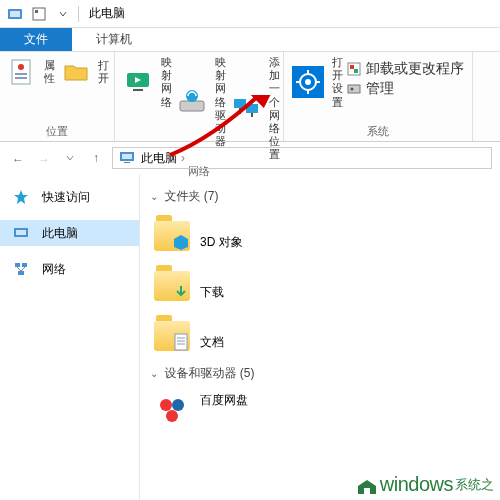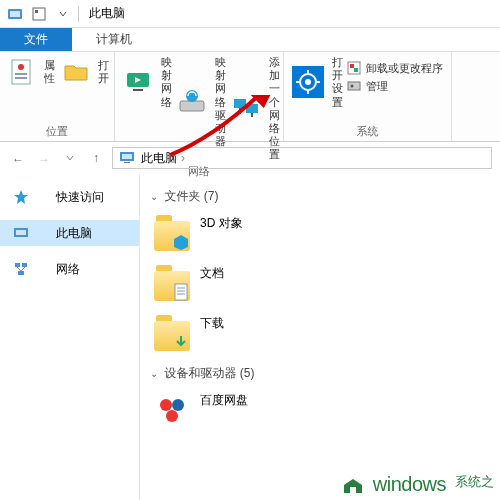--- a/index.html
+++ b/index.html
@@ -20,60 +20,60 @@
 
 
 .ribbon { height: 90px; display: flex; border-bottom: 1px solid #d0d0d0; background: #fdfdfd; }
 .ribbon-group { display: flex; flex-direction: column; align-items: center; padding: 4px 8px 2px; border-right: 1px solid #e0e0e0; }
 .ribbon-group .row { display: flex; gap: 10px; flex: 1; align-items: flex-start; }
 .ribbon-group .glabel { font-size: 11px; color: #666; margin-top: 2px; }
 .rbtn { display: flex; align-items: center; gap: 8px; width: 44px; }
 .rbtn .ico { width: 32px; height: 32px; display: flex; align-items: center; justify-content: center; }
 .rbtn .lbl { font-size: 11px; text-align: center; line-height: 1.2; color: #333; }
 .rlist { display: flex; flex-direction: column; gap: 2px; padding-top: 4px; }
-.rlist .ritem { display: flex; align-items: center; gap: 4px; font-size: 11px; color: #333; }
+.rlist .ritem { display: flex; align-items: center; gap: 4px; font-size: 14px; color: #333; }
 .rlist .ritem .sico { width: 16px; height: 16px; display:flex; align-items:center; justify-content:center; }
 
 
 .red-arrow { position: absolute; left: 160px; top: 95px; pointer-events: none; z-index: 50; }
 
 
 .addressbar { height: 32px; display: flex; align-items: center; padding: 4px 8px; gap: 6px; }
 .navbtn { width: 20px; height: 20px; display: flex; align-items: center; justify-content: center; color: #666; }
 .addr-box { flex: 1; border: 1px solid #ccc; height: 22px; display: flex; align-items: center; padding: 0 6px; gap: 6px; }
 .addr-box .crumb { display: flex; align-items: center; gap: 4px; }
 
 
 .body { display: flex; height: calc(500px - 28px - 24px - 90px - 32px); }
 .sidebar { width: 140px; border-right: 1px solid #e8e8e8; padding: 10px 0; }
-.sidebar .navitem { display: flex; align-items: center; gap: 26px; padding: 4px 12px; }
+.sidebar .navitem { display: flex; align-items: center; gap: 12px; padding: 4px 12px; }
 .sidebar .navitem.sel { background: #cce8ff; }
 .sidebar .navitem .nico { width: 18px; height: 18px; display:flex; align-items:center; justify-content:center; }
 .sidebar .spacer { height: 10px; }
 
 .content { flex: 1; padding: 8px 10px; overflow: hidden; }
 .section-hdr { display: flex; align-items: center; gap: 6px; color: #444; margin: 6px 0; }
 .section-hdr .chev { color: #666; font-size: 10px; }
 
 .folders { display: flex; flex-wrap: wrap; gap: 6px 24px; }
-.folder-item { display: flex; align-items: flex-start; gap: 10px; width: 160px; padding: 4px; }
+.folder-item { display: flex; align-items: flex-end; gap: 10px; width: 160px; padding: 4px; }
 .folder-item .fico { width: 36px; height: 36px; position: relative; }
 .folder-item .fname { font-size: 12px; }
 
 .folder-shape { width: 36px; height: 30px; background: linear-gradient(#ffe9a8,#f7c94b); border-radius: 2px 2px 3px 3px; position: absolute; bottom: 0; }
 .folder-tab { width: 16px; height: 6px; background: #f7c94b; border-radius: 2px 2px 0 0; position: absolute; top: 0; left: 2px; }
 
 .drives { display: flex; flex-wrap: wrap; gap: 8px 20px; margin-top: 4px; }
 .drive-item { width: 200px; display: flex; gap: 10px; padding: 4px; }
 .drive-item .dico { width: 36px; height: 36px; display:flex; align-items:center; justify-content:center; }
 .drive-info { flex: 1; }
 .drive-name { font-size: 12px; margin-bottom: 2px; }
 
 
-.watermark { position: absolute; right: 6px; bottom: 4px; display: flex; align-items: flex-start; gap: 9px; z-index: 60; }
+.watermark { position: absolute; right: 6px; bottom: 4px; display: flex; align-items: center; gap: 2px; z-index: 60; }
 .watermark .wlogo { width: 22px; height: 22px; display:flex; align-items:center; justify-content:center; }
 .watermark .wtext { font-size: 20px; color: #2a7d3f; font-weight: 500; letter-spacing: -0.5px; }
 .watermark .wsub { font-size: 13px; color: #2a7d3f; }
 </style>
 </head>
 <body>
 
 <div class="titlebar">
   <div class="qat">
     <div class="qat-btn">
@@ -294,39 +294,39 @@
             </svg>
         </div>
         <span class="fname">3D 对象</span>
       </div>
 
 
       <div class="folder-item">
         <div class="fico">
           <div class="folder-tab"></div>
             <div class="folder-shape"></div>
+          <svg width="16" height="16" style="position:absolute;right:1px;bottom:1px" viewBox="0 0 16 16">
+              <path d="M8 2 L8 10 M4 7 L8 11 L12 7" stroke="#2a7" stroke-width="2" fill="none"></path>
+            </svg>
+        </div>
+        <span class="fname">下载</span>
+      </div>
+
+      <div class="folder-item">
+        <div class="fico">
+          <div class="folder-tab"></div>
+            <div class="folder-shape"></div>
           <svg width="16" height="18" style="position:absolute;right:1px;bottom:0" viewBox="0 0 16 18">
               <rect x="2" y="1" width="12" height="16" fill="#fff" stroke="#89b"></rect>
               <line x1="4" y1="5" x2="12" y2="5" stroke="#89b"></line>
               <line x1="4" y1="8" x2="12" y2="8" stroke="#89b"></line>
               <line x1="4" y1="11" x2="12" y2="11" stroke="#89b"></line>
             </svg>
         </div>
         <span class="fname">文档</span>
-      </div>
-
-      <div class="folder-item">
-        <div class="fico">
-          <div class="folder-tab"></div>
-            <div class="folder-shape"></div>
-          <svg width="16" height="16" style="position:absolute;right:1px;bottom:1px" viewBox="0 0 16 16">
-              <path d="M8 2 L8 10 M4 7 L8 11 L12 7" stroke="#2a7" stroke-width="2" fill="none"></path>
-            </svg>
-        </div>
-        <span class="fname">下载</span>
       </div>
 
     </div>
 
     <div class="section-hdr" style="margin-top:10px">
       <span class="chev">⌄</span>
       <span>设备和驱动器 (5)</span>
     </div>
     <div class="drives">
       <div class="drive-item">

